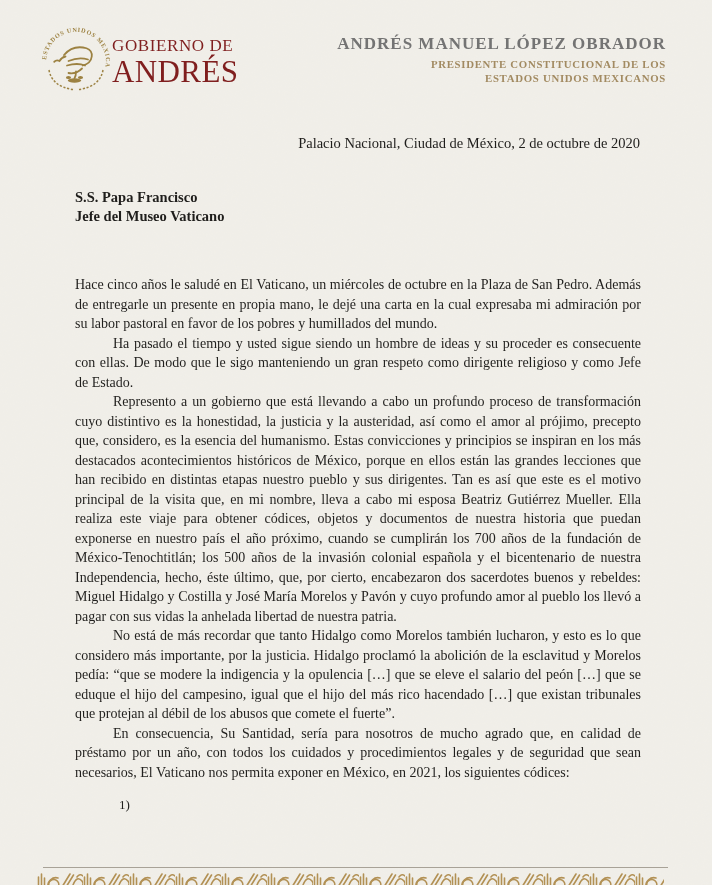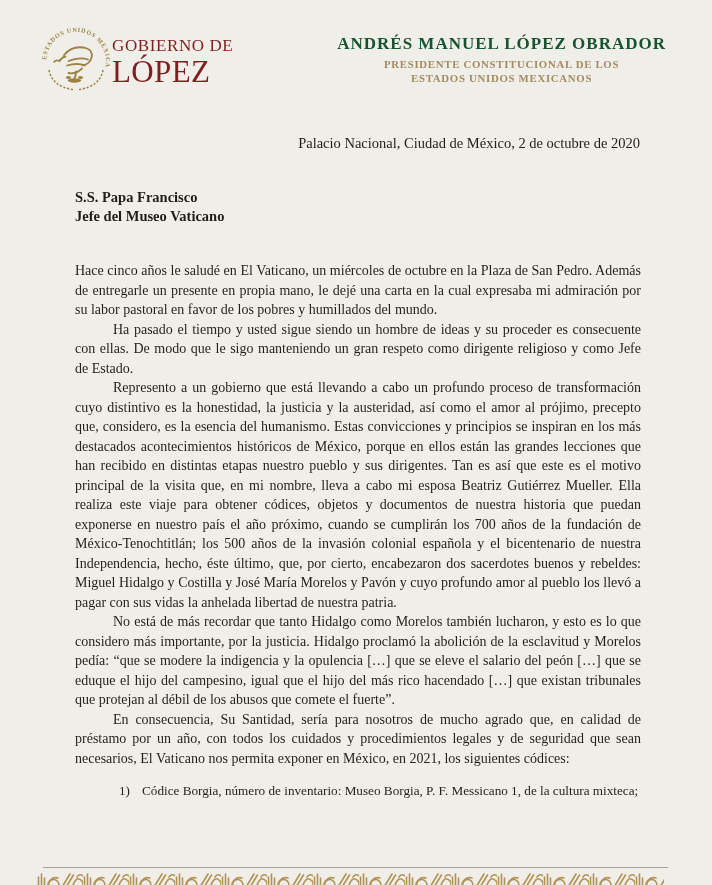--- a/index.html
+++ b/index.html
@@ -28,35 +28,35 @@
   .wordmark{
     position:absolute;left:112px;top:37px;
     color:#7f1d1d;font-weight:normal;line-height:1;
   }
   .wm1{font-size:17px;letter-spacing:.6px;}
   .wm2{font-size:31px;letter-spacing:.4px;margin-top:2px;}
   .president{
     position:absolute;right:46px;top:34px;text-align:right;
     font-weight:bold;
   }
-  .pname{font-size:17px;letter-spacing:1px;color:#14532d;}
-  .ptitle{font-size:10.8px;letter-spacing:.7px;color:#a28a61;line-height:13.5px;text-align:center;}
+  .pname{font-size:17px;letter-spacing:1px;color:#737373;}
+  .ptitle{font-size:10.8px;letter-spacing:.7px;color:#a28a61;line-height:13.5px;}
   .ptitle.first{margin-top:4px;}
 
   
   .dateline{
     position:absolute;top:135px;right:72px;
     font-size:14.5px;color:#1d1c1a;
   }
   .addressee{
     position:absolute;left:75px;top:188px;
     font-size:14.5px;font-weight:bold;line-height:19px;color:#1d1c1a;
   }
   .letter-text{
-    position:absolute;left:75px;top:261px;width:566px;
+    position:absolute;left:75px;top:275px;width:566px;
   }
   .paras p{
     margin:0;
     font-size:14px;line-height:19.5px;
     text-align:justify;
     text-indent:38px;
     color:#1f1e1c;
   }
   .paras p:first-of-type{text-indent:0;}
   .codex-list{margin-top:14px;}
@@ -114,21 +114,21 @@
         <ellipse cx="56" cy="74" rx="3.4" ry="2"></ellipse>
       </g>
       <g fill="none" stroke="#9c8140" stroke-width="2" stroke-dasharray="3 2.2">
         <path d="M14 64 q4 22 32 26"></path>
         <path d="M86 64 q-4 22 -32 26"></path>
       </g>
     </svg>
 
     <div class="wordmark">
       <div class="wm1">GOBIERNO DE</div>
-      <div class="wm2">LÓPEZ</div>
+      <div class="wm2">ANDRÉS</div>
     </div>
 
     <div class="president">
       <div class="pname">ANDRÉS MANUEL LÓPEZ OBRADOR</div>
       <div class="ptitle first">PRESIDENTE CONSTITUCIONAL DE LOS</div>
       <div class="ptitle">ESTADOS UNIDOS MEXICANOS</div>
     </div>
   </header>
 
   <div class="dateline">Palacio Nacional, Ciudad de México, 2 de octubre de 2020</div>
@@ -149,21 +149,20 @@
 
         <p>No está de más recordar que tanto Hidalgo como Morelos también lucharon, y esto es lo que considero más importante, por la justicia. Hidalgo proclamó la abolición de la esclavitud y Morelos pedía: “que se modere la indigencia y la opulencia […] que se eleve el salario del peón […] que se eduque el hijo del campesino, igual que el hijo del más rico hacendado […] que existan tribunales que protejan al débil de los abusos que comete el fuerte”.</p>
 
         <p>En consecuencia, Su Santidad, sería para nosotros de mucho agrado que, en calidad de préstamo por un año, con todos los cuidados y procedimientos legales y de seguridad que sean necesarios, El Vaticano nos permita exponer en México, en 2021, los siguientes códices:</p>
       </div>
 
     <div class="codex-list">
 
         <div class="codex-item">
           <span class="num">1)</span>
-          <span class="txt">Códice Borgia, número de inventario: Museo Borgia, P. F. Messicano 1, de la cultura mixteca;</span>
         </div>
       </div>
   </div>
 
   <div class="footer-line"></div>
 
   <svg class="footer-pattern" viewBox="0 0 627 13" preserveAspectRatio="none" xmlns="http://www.w3.org/2000/svg">
     <defs>
       <pattern id="greca" width="46" height="16" patternUnits="userSpaceOnUse">
         <g fill="none" stroke="#b29053" stroke-width="1.6" stroke-linecap="round">

